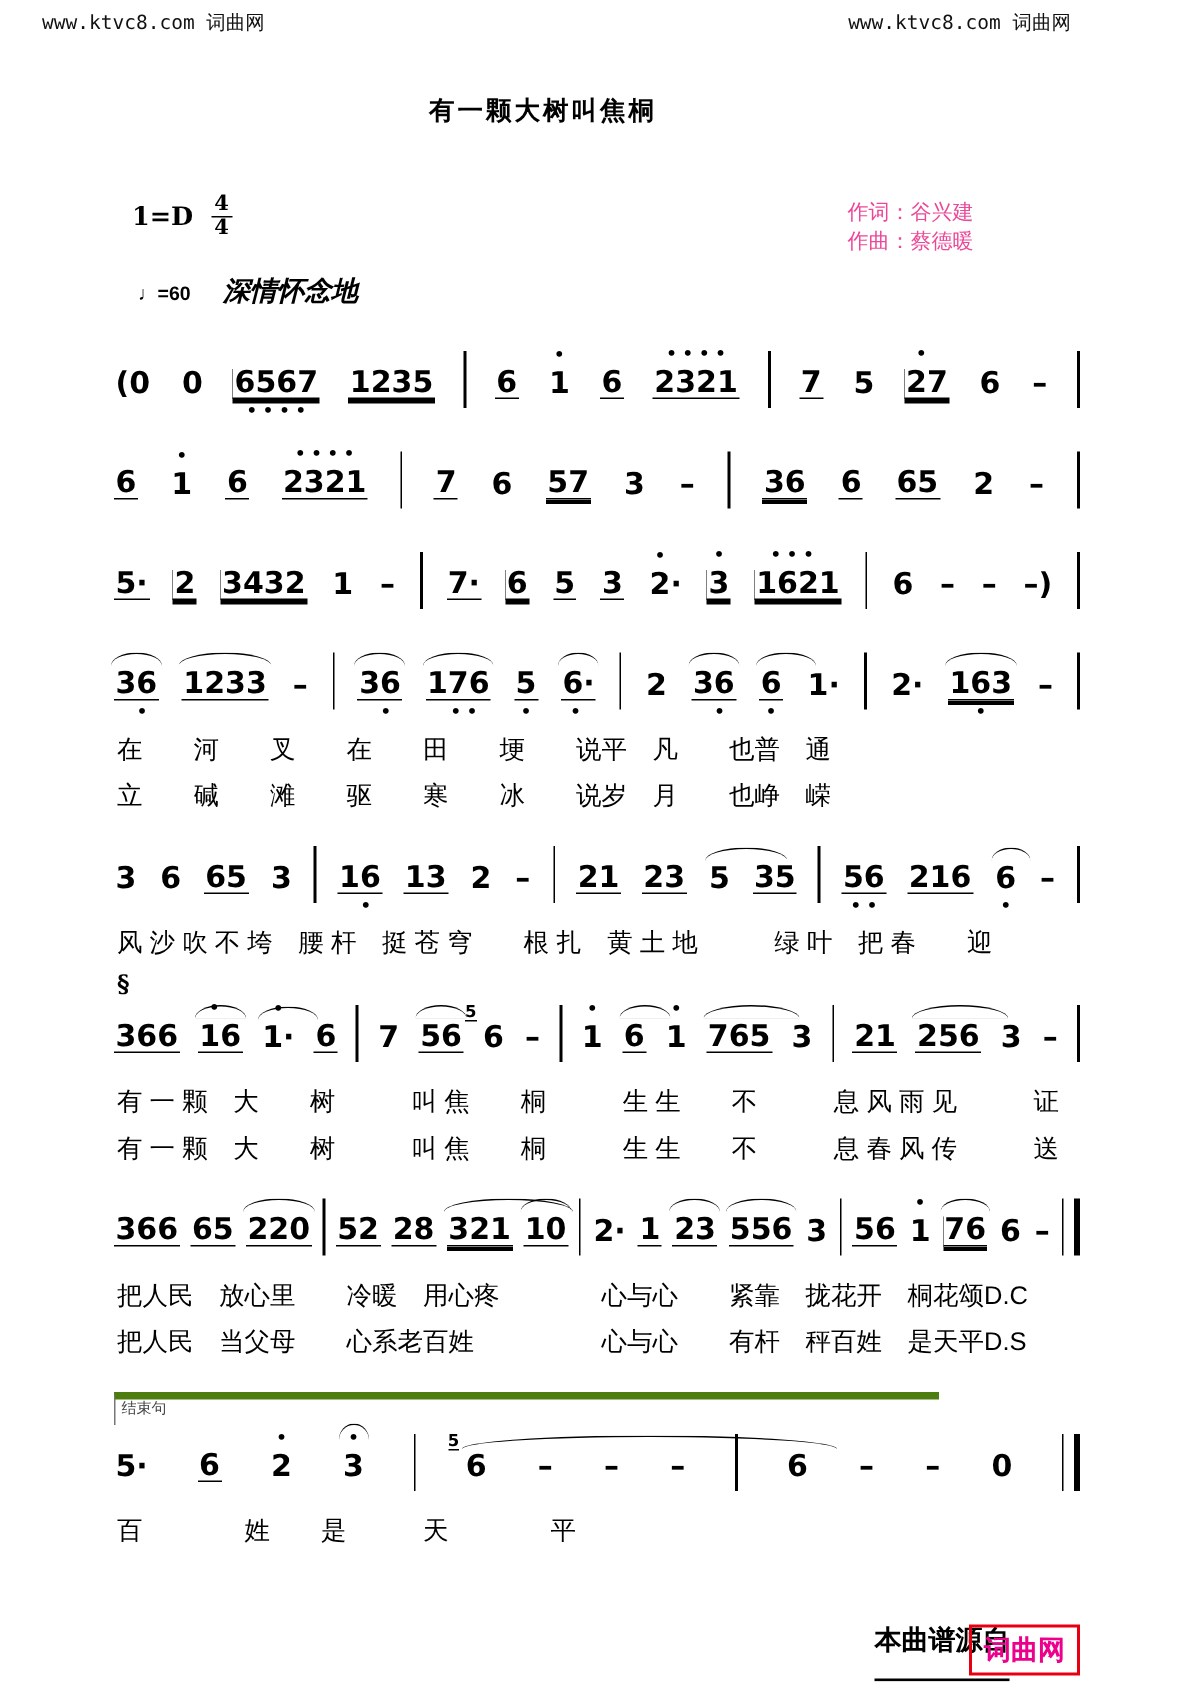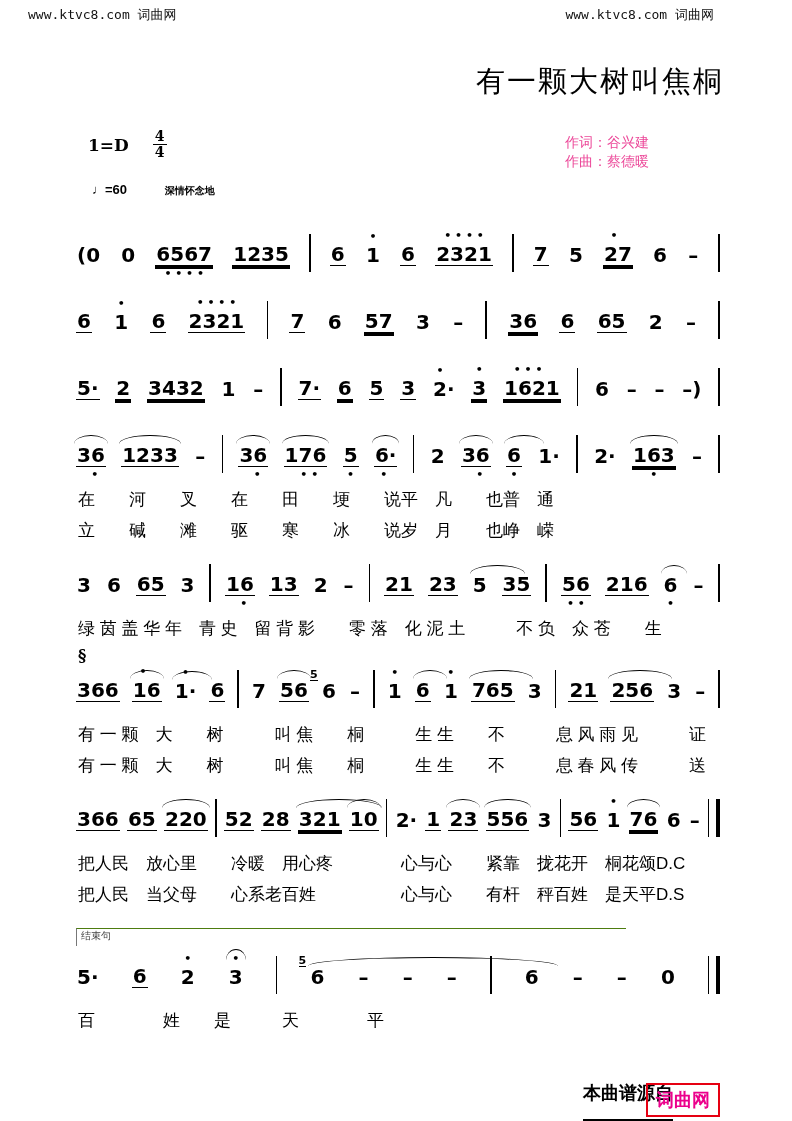--- a/index.html
+++ b/index.html
@@ -2,33 +2,33 @@
 <html><head>
 <meta charset="utf-8">
 <style>
   html,body{margin:0;padding:0;background:#fff;}
   .page{position:relative;width:724px;height:1121px;background:#fff;overflow:hidden;
         font-family:"Liberation Sans",sans-serif;color:#000;}
   
   .hdr{position:absolute;top:6px;font-family:"DejaVu Sans Mono",monospace;font-size:13px;color:#111;}
   .hdr.left{left:28px;} .hdr.right{right:10px;}
   
-  .title{position:absolute;top:62px;left:0;width:100%;text-align:right;
-         font-size:29px;font-weight:normal;letter-spacing:2px;}
+  .title{position:absolute;top:62px;left:0;width:100%;text-align:center;
+         font-size:17px;font-weight:bold;letter-spacing:2px;}
   
   .keyrow{position:absolute;top:130px;left:88px;font-weight:bold;font-size:17px;
-          font-family:"DejaVu Serif",serif;display:flex;align-items:center;gap:12px;}
+          font-family:"DejaVu Serif",serif;display:flex;align-items:center;}
   .ts{display:inline-flex;flex-direction:column;align-items:center;margin-left:12px;
       font-size:14px;line-height:13px;font-weight:bold;}
   .ts .tstop{border-bottom:1.5px solid #000;padding:0 2px 1px;}
   .ts .tsbot{padding-top:1px;}
   .credits{position:absolute;top:133px;left:565px;font-family:"DejaVu Serif",serif;
            font-size:14px;line-height:19px;color:#ec4899;}
   .temporow{position:absolute;top:182px;left:92px;font-size:13px;font-weight:bold;}
-  .temporow .expr{margin-left:34px;font-size:10px;}
+  .temporow .expr{margin-left:18px;font-size:18px;font-style:italic;}
   
   .score{position:absolute;top:218px;left:76px;width:644px;}
   .system{position:relative;width:644px;margin-bottom:2px;}
   .notes{display:flex;justify-content:space-between;align-items:flex-end;
          padding:16px 0 17px 0;}
   .tok{position:relative;display:inline-block;text-align:center;
        font-family:"DejaVu Sans",sans-serif;font-weight:bold;font-size:20px;line-height:22px;}
   .main{display:inline-block;padding:0 1px;}
   .main.u1{border-bottom:1.6px solid #000;}
   .main.u2{border-bottom:1.6px solid #000;box-shadow:0 3px 0 0 #000;}
@@ -41,21 +41,21 @@
   .arcline.fer{top:-17px;height:10px;}
   .grace{position:absolute;top:-11px;left:-11px;font-size:11px;line-height:11px;
          border-bottom:1px solid #000;}
   .bar{width:1.6px;height:38px;background:#000;margin-bottom:-6px;}
   .endbar{width:7px;height:38px;border-left:1.6px solid #000;border-right:4px solid #000;
           margin-bottom:-6px;}
   .lyric{white-space:pre;font-size:17px;line-height:31px;margin-left:2px;}
   .segno{position:absolute;top:-8px;left:2px;font-size:16px;font-weight:bold;
          font-family:"DejaVu Serif",serif;}
   .ending{position:absolute;top:-12px;left:0;width:545px;height:17px;
-          border-top:1px solid #4d7c0f;border-left:1px solid #777;
+          border-top:5px solid #4d7c0f;border-left:1px solid #777;
           font-size:10px;color:#444;padding-left:4px;line-height:13px;}
   .system.has-label{margin-top:30px;}
   .system.has-marker{margin-top:10px;}
   
   .footer-src{position:absolute;left:583px;top:1081px;font-size:18px;font-weight:bold;
               border-bottom:2px solid #000;padding-bottom:14px;}
   .sitebox{position:absolute;right:4px;top:1083px;border:2px solid #e60012;
            padding:3px 8px;font-size:18px;font-weight:bold;}
 </style>
 </head>
@@ -190,21 +190,21 @@
           <span class="tok"><span class="main u1">23</span></span>
           <span class="tok"><span class="main">5</span><span class="arcline" style="width: 55px;"></span></span>
           <span class="tok"><span class="main u1">35</span></span>
           <span class="bar"></span>
           <span class="tok"><span class="main u1">56</span><span class="below">• •</span></span>
           <span class="tok"><span class="main u1">216</span></span>
           <span class="tok"><span class="main">6</span><span class="below">•</span><span class="arcline" style="width: 26px;"></span></span>
           <span class="tok"><span class="main">–</span></span>
           <span class="bar"></span>
         </div>
-        <div class="lyric">绿 茵 盖 华 年　青 史　留 背 影　　零 落　化 泥 土　　　不 负　众 苍　　生</div>
+        <div class="lyric">风 沙 吹 不 垮　腰 杆　挺 苍 穹　　根 扎　黄 土 地　　　绿 叶　把 春　　迎</div>
       </div>
       <div class="system has-marker">
         <span class="segno">§</span>
         <div class="notes">
           <span class="tok"><span class="main u1">366</span></span>
           <span class="tok"><span class="main u1">16</span><span class="above">•  </span><span class="arcline"></span></span>
           <span class="tok"><span class="main">1·</span><span class="above">•</span><span class="arcline" style="width: 40px;"></span></span>
           <span class="tok"><span class="main u1">6</span></span>
           <span class="bar"></span>
           <span class="tok"><span class="main">7</span></span>

